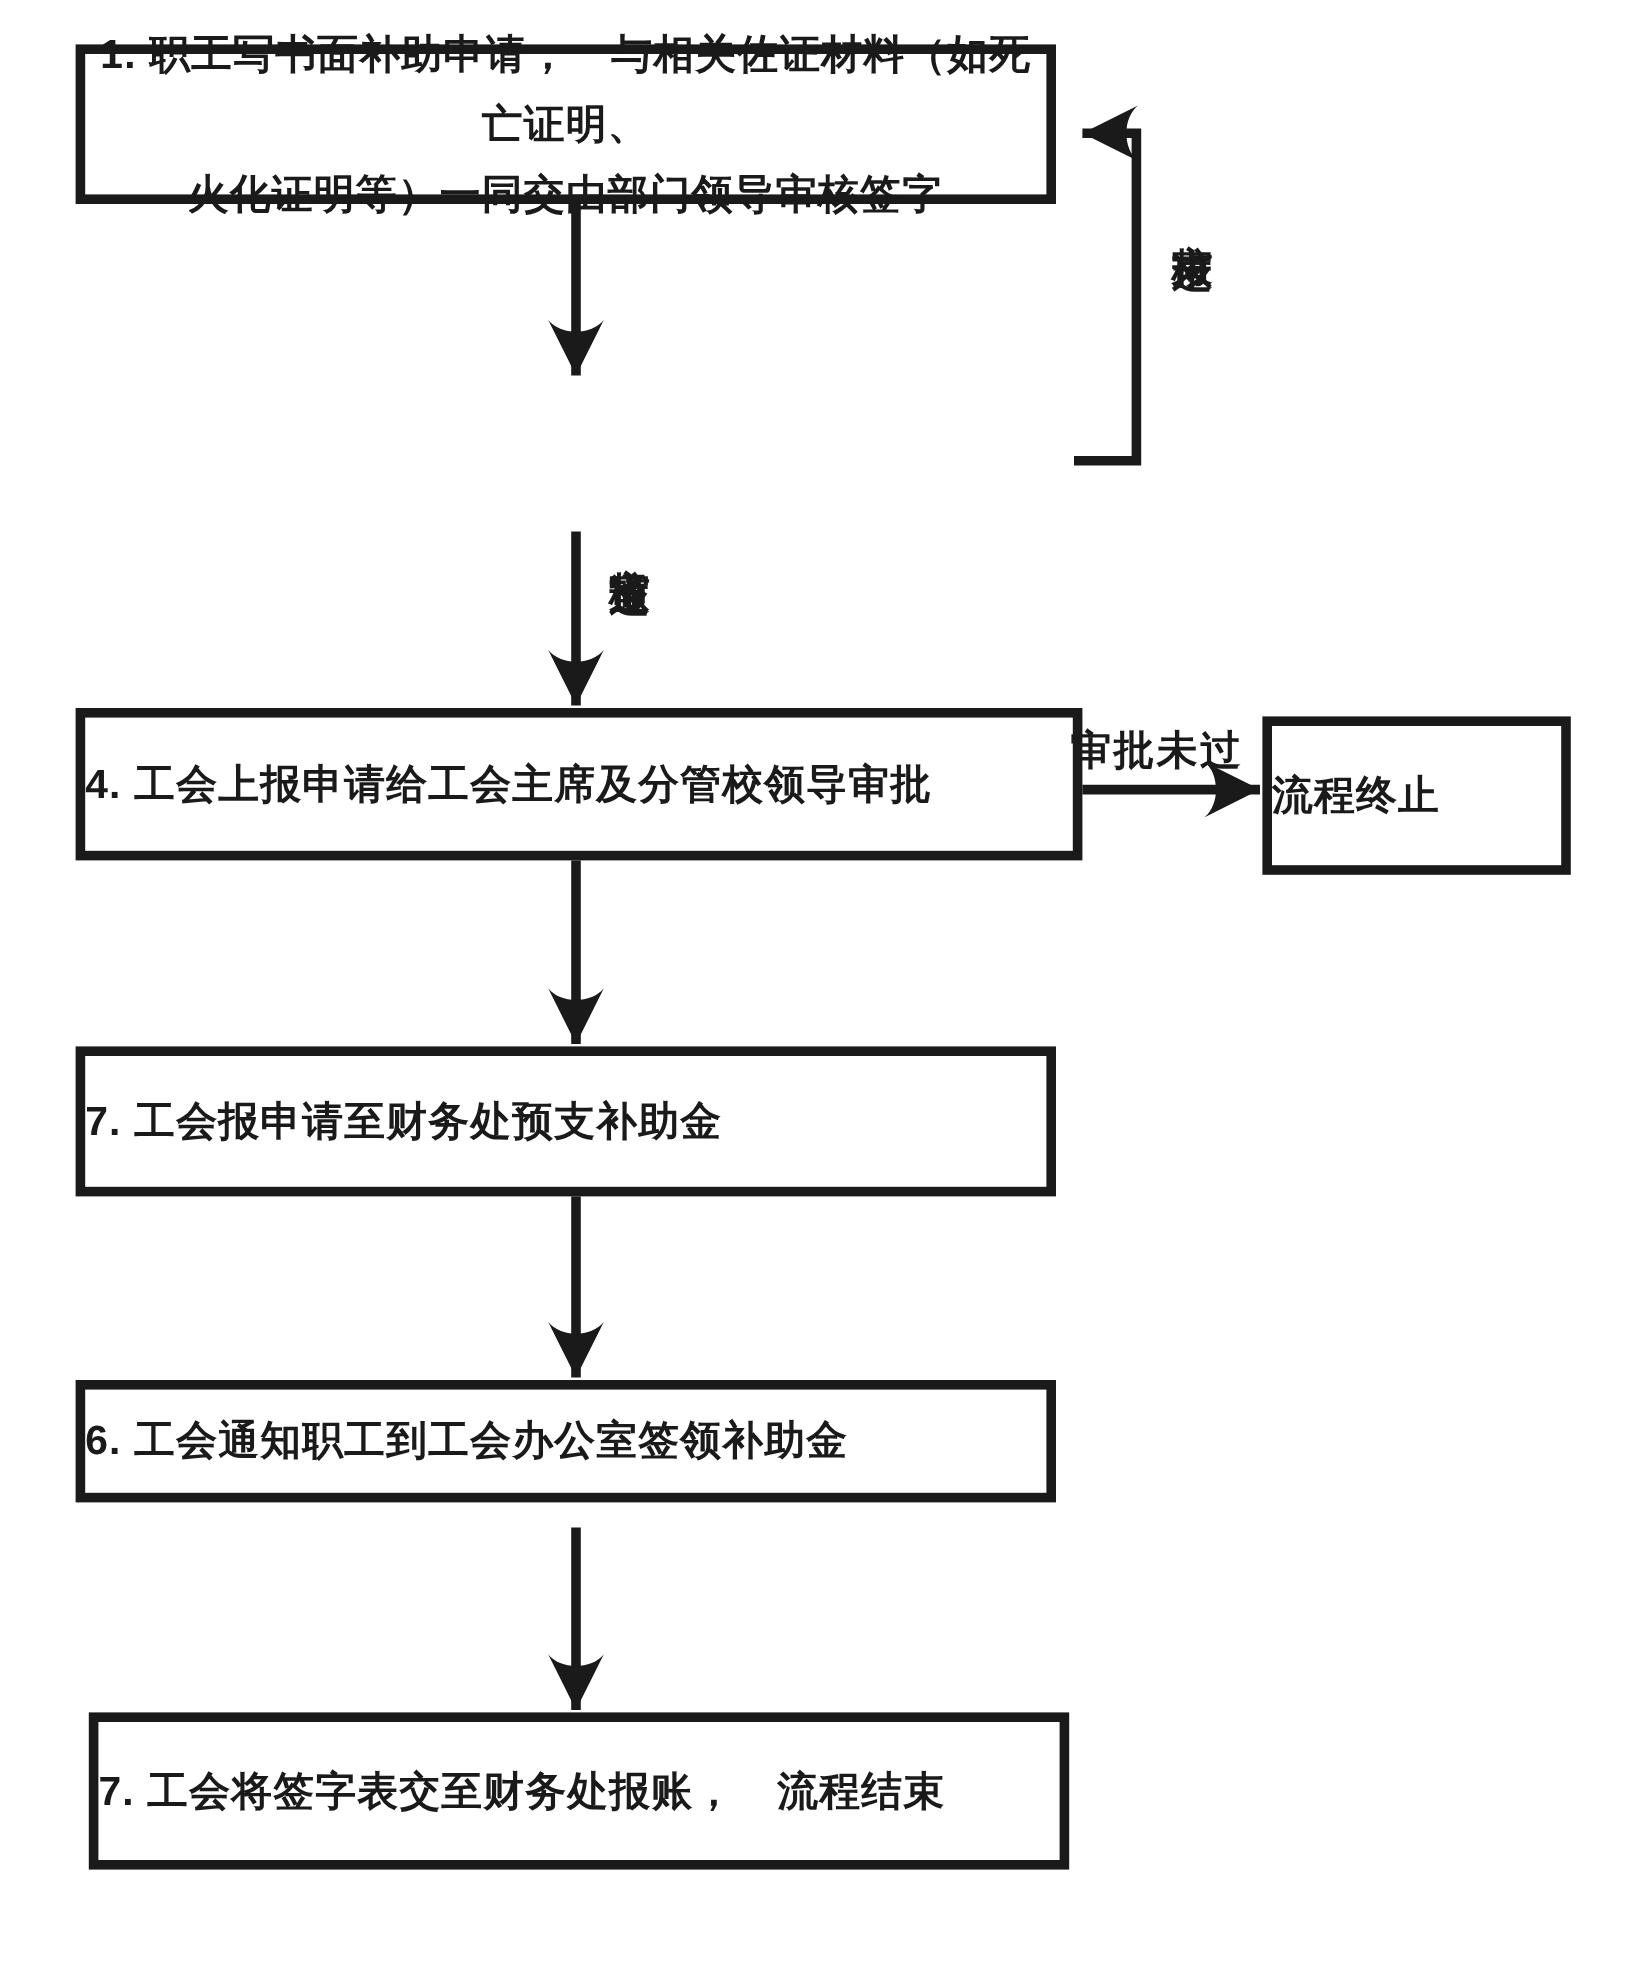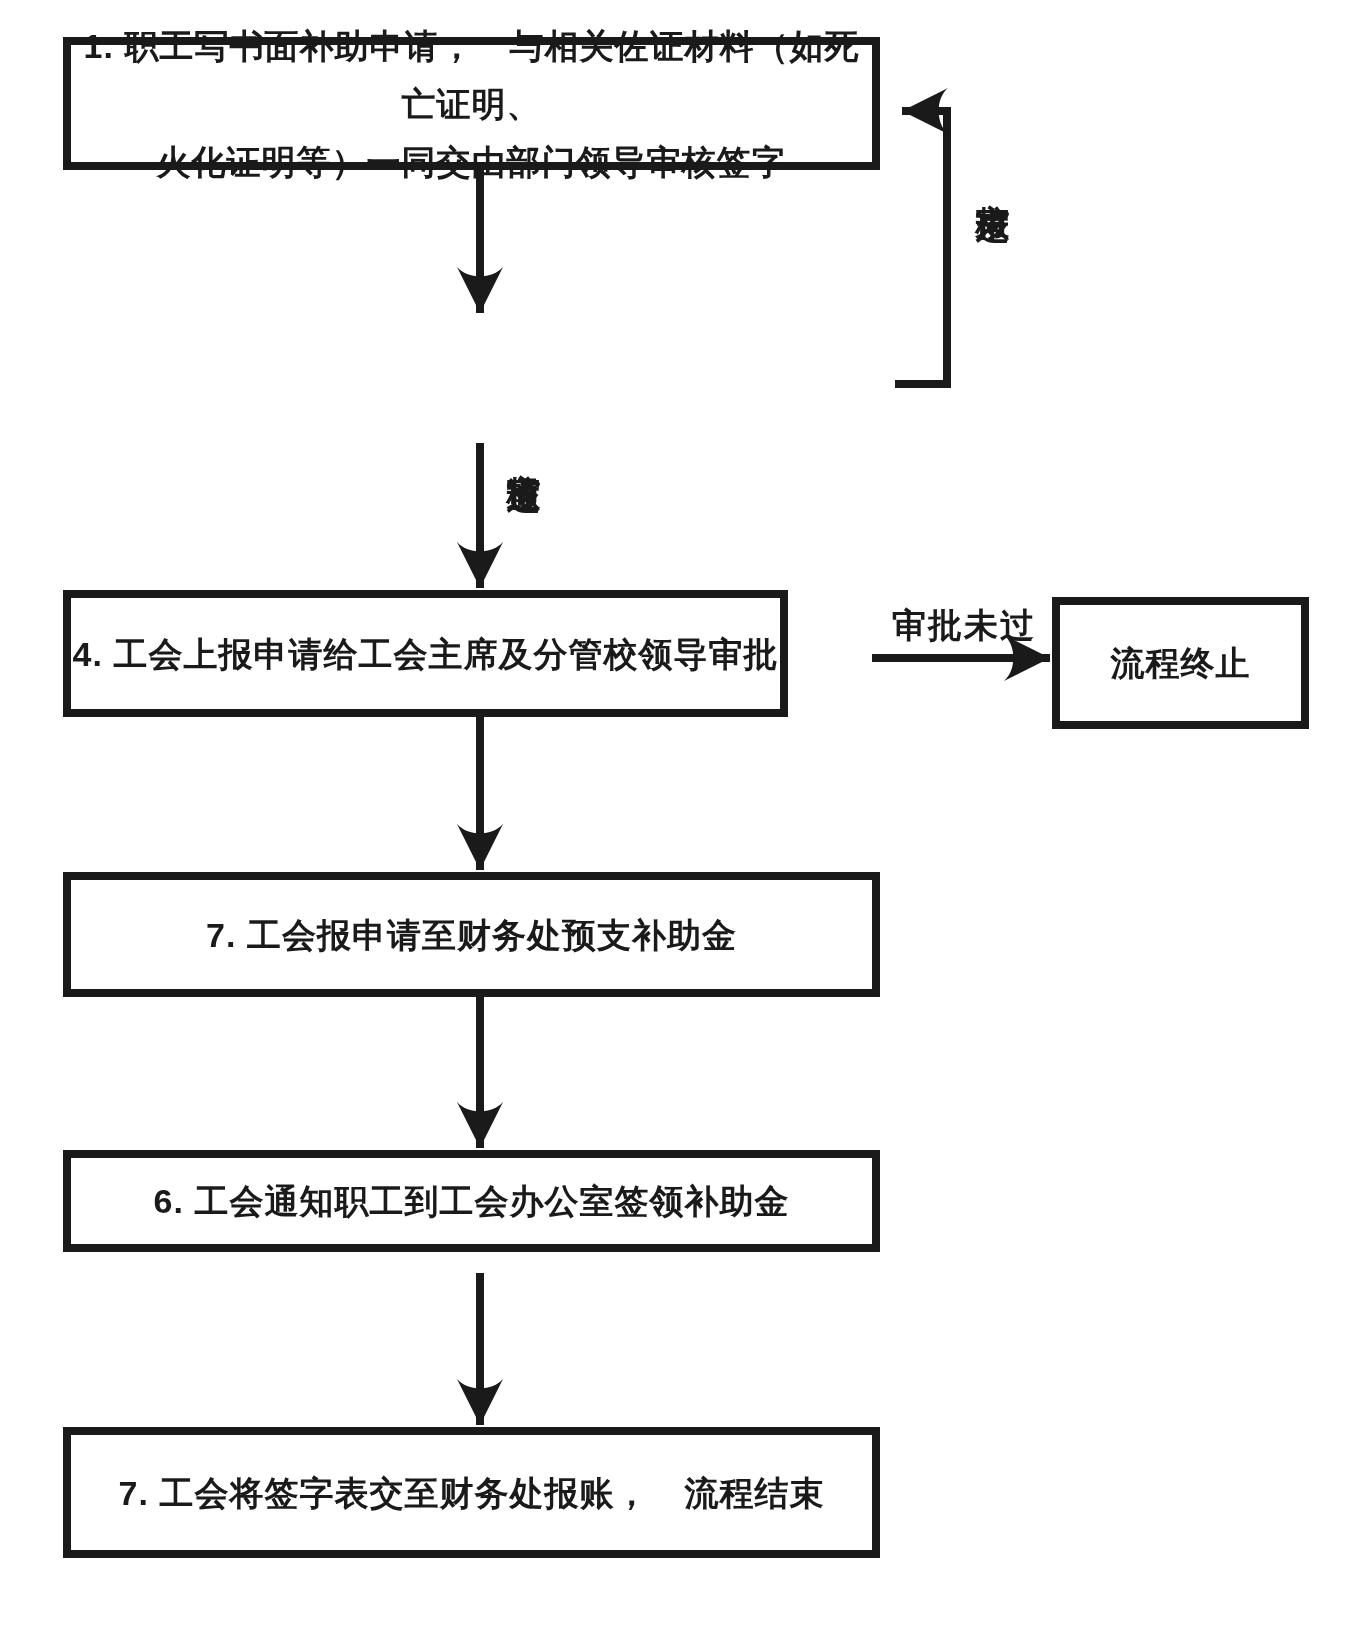--- a/index.html
+++ b/index.html
@@ -23,37 +23,36 @@
     width: 1363px;
     height: 1636px;
   }
   .flowbox {
     position: absolute;
     box-sizing: border-box;
     border: 8px solid #1a1a1a;
     background: #ffffff;
     display: flex;
     align-items: center;
-    justify-content: center;
     text-align: center;
   }
   .flowbox .box-text {
     font-size: 34px;
     font-weight: bold;
     line-height: 58px;
     letter-spacing: 1px;
     color: #1a1a1a;
     white-space: pre-line;
   }
   .box-step1 { left: 63px;   top: 37px;   width: 817px; height: 133px; }
   .box-step2 { left: 63px;   top: 315px;  width: 817px; height: 130px; }
-  .box-step4 { left: 63px;   top: 590px;  width: 725px; height: 127px; }
+  .box-step4 { left: 63px;   top: 590px;  width: 839px; height: 127px; }
   .box-step5 { left: 63px;   top: 872px;  width: 817px; height: 125px; }
   .box-step6 { left: 63px;   top: 1150px; width: 817px; height: 102px; }
-  .box-step7 { left: 63px;   top: 1427px; width: 817px; height: 131px; }
+  .box-step7 { left: 74px;   top: 1427px; width: 817px; height: 131px; }
   .box-terminate { left: 1052px; top: 597px; width: 257px; height: 132px; }
   .edge-label {
     position: absolute;
     font-size: 34px;
     font-weight: bold;
     color: #1a1a1a;
     letter-spacing: 2px;
     white-space: nowrap;
   }
   .edge-label.vertical {

